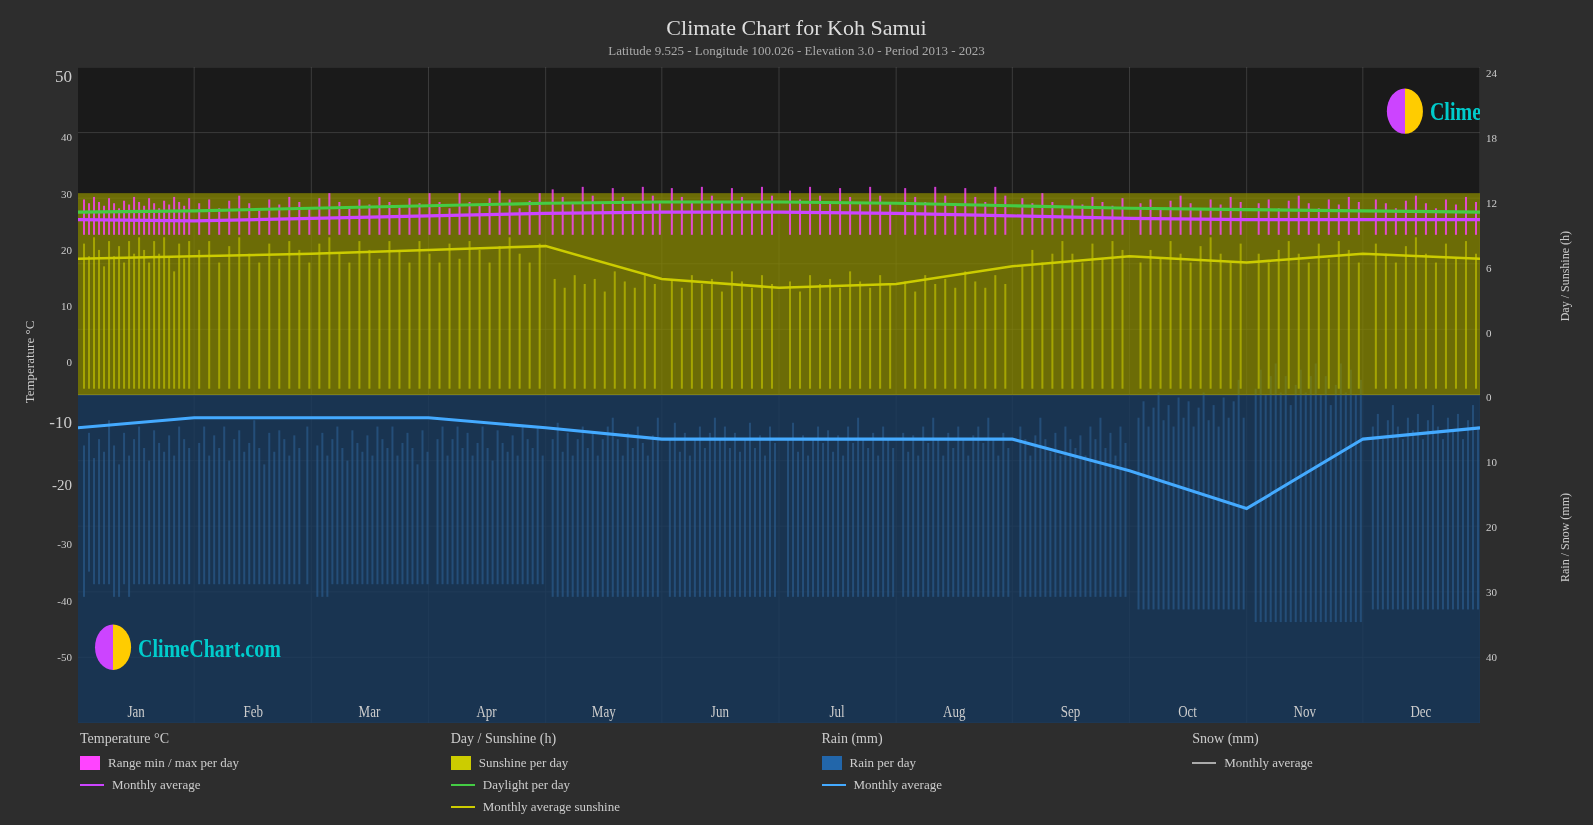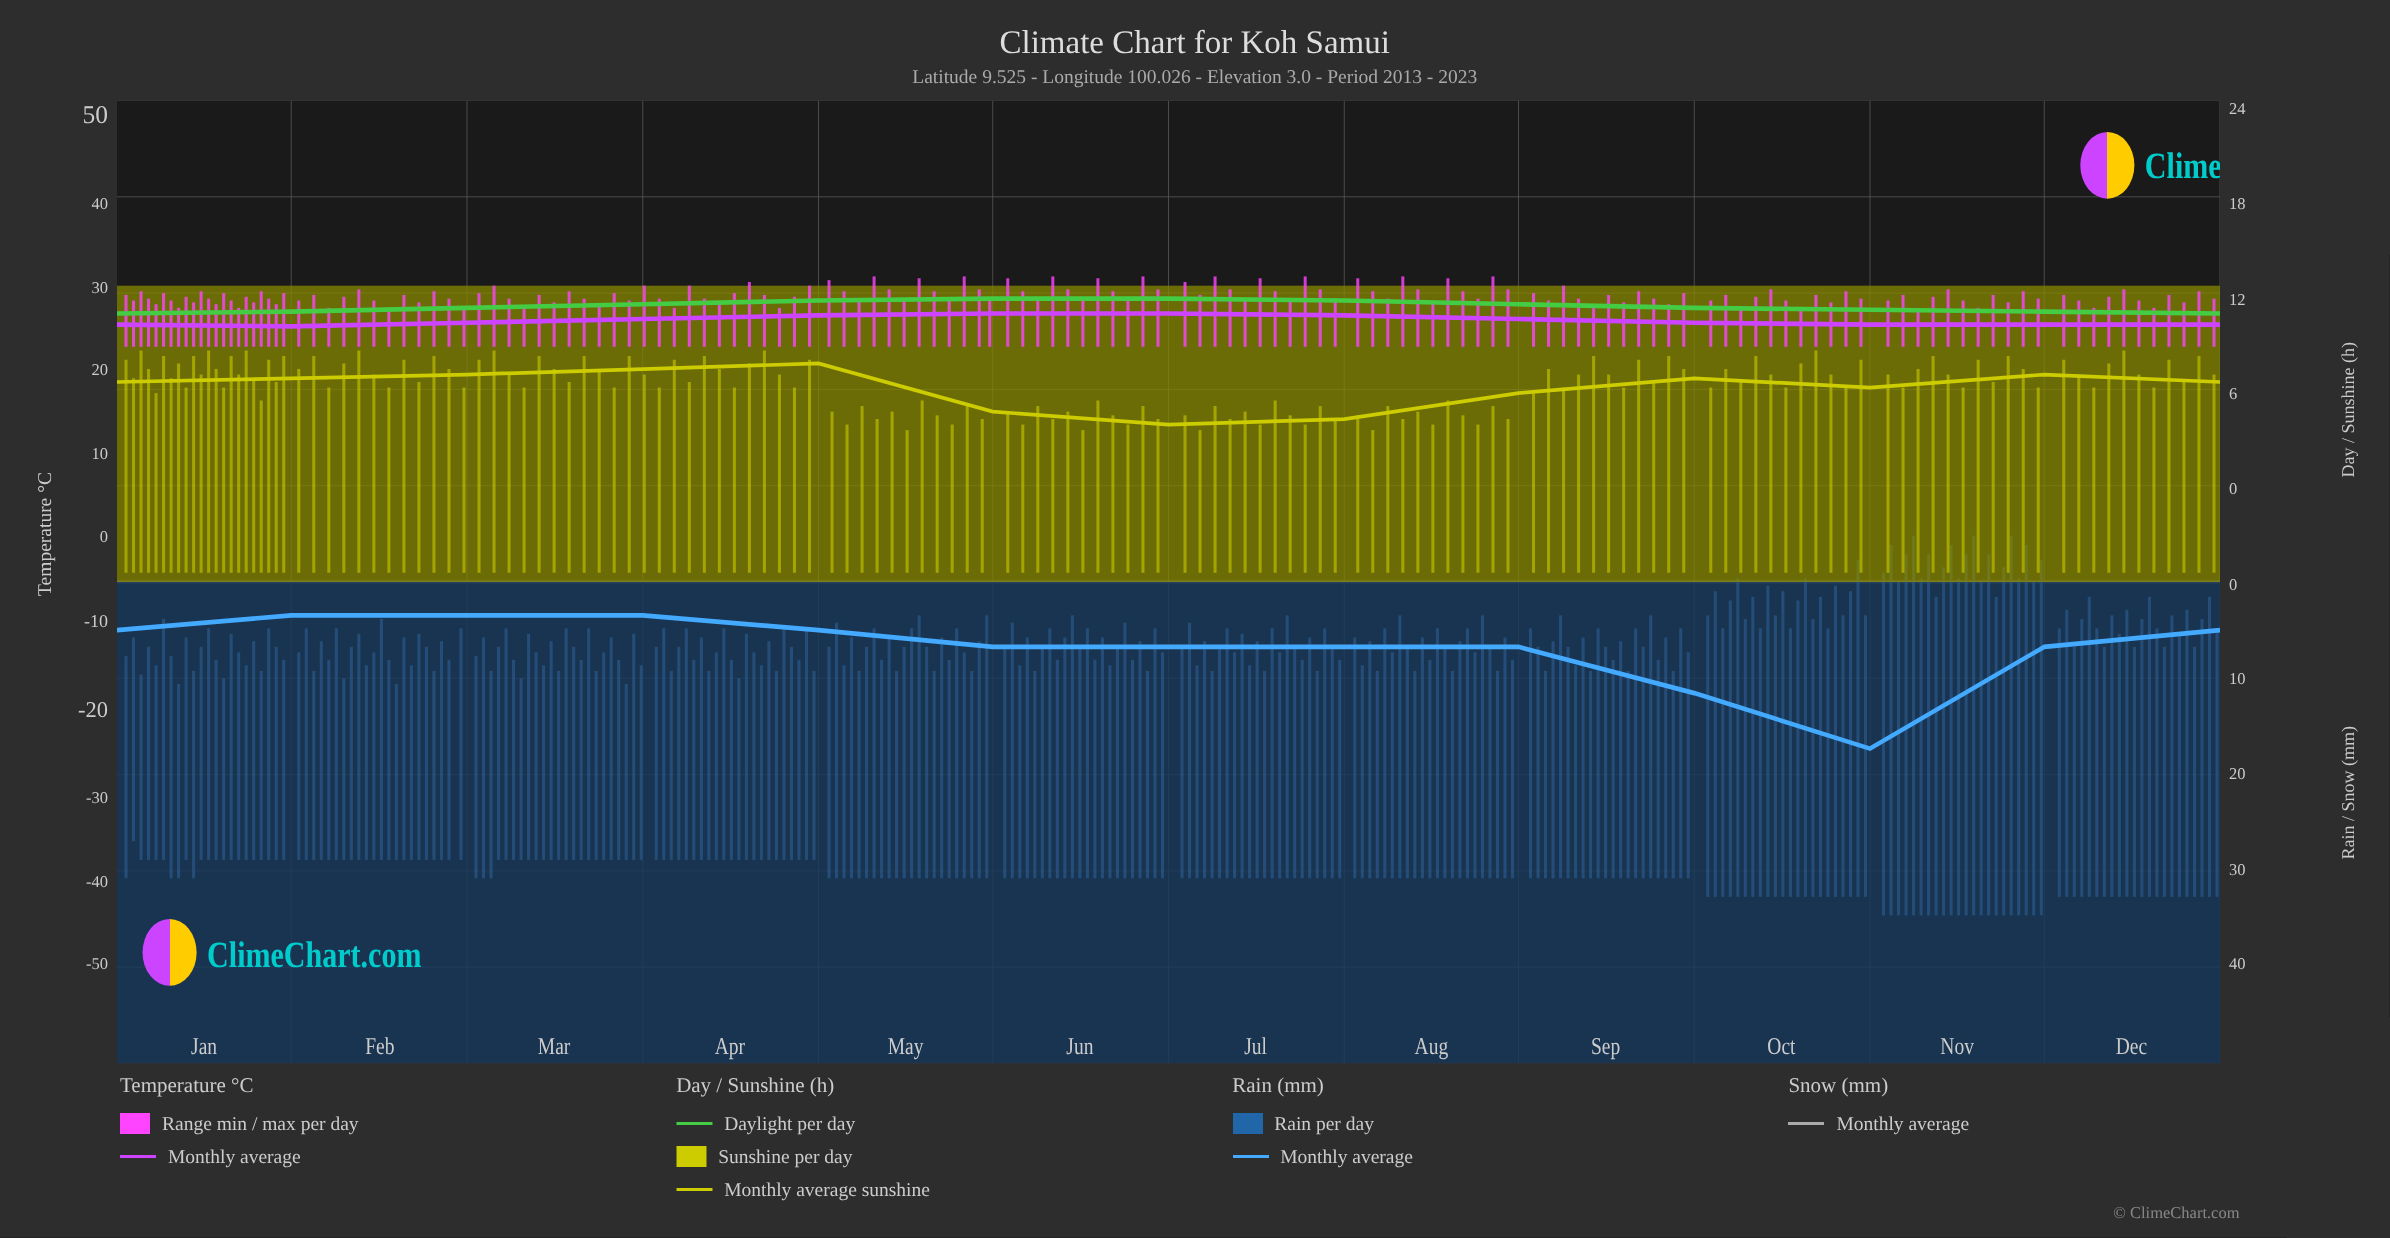--- a/index.html
+++ b/index.html
@@ -116,21 +116,21 @@
 
     <div style="width:58px; position:relative; display:flex; flex-direction:column; justify-content:space-between; padding-bottom:30px; padding-top:0;">
       <div style="position:absolute; left:0; top:50%; transform:translateY(-50%); writing-mode:vertical-rl; transform:rotate(180deg); color:#ccc; font-size:13px; white-space:nowrap; left:2px; top:45%; transform:translateY(-50%) rotate(180deg);">Temperature °C</div>
       <div style="display:flex; flex-direction:column; justify-content:space-between; height:calc(100% - 30px); align-items:flex-end; padding-right:6px;">
         <span style="color:#ccc;font-size:17px;">50</span>
         <span style="color:#ccc;font-size:11px;">40</span>
         <span style="color:#ccc;font-size:11px;">30</span>
         <span style="color:#ccc;font-size:11px;">20</span>
         <span style="color:#ccc;font-size:11px;">10</span>
         <span style="color:#ccc;font-size:11px;">0</span>
-        <span style="color:#ccc;font-size:12px;">-10</span>
+        <span style="color:#ccc;font-size:17px;">-10</span>
         <span style="color:#ccc;font-size:15px;">-20</span>
         <span style="color:#ccc;font-size:11px;">-30</span>
         <span style="color:#ccc;font-size:11px;">-40</span>
         <span style="color:#ccc;font-size:11px;">-50</span>
       </div>
     </div>
 
     <div class="chart-main">
       <svg width="100%" height="100%" viewBox="0 0 1400 520" preserveAspectRatio="none">
         <defs>
@@ -849,26 +849,26 @@
       </div>
       <div class="legend-item">
         <span class="legend-line" style="background:#cc44ff;"></span>
         <span>Monthly average</span>
       </div>
     </div>
 
     <div class="legend-group">
       <div class="legend-group-title">Day / Sunshine (h)</div>
       <div class="legend-item">
+        <span class="legend-swatch" style="background:#cccc00;"></span>
+        <span>Sunshine per day</span>
+      </div>
+      <div class="legend-item">
         <span class="legend-line" style="background:#44cc44;"></span>
         <span>Daylight per day</span>
-      </div>
-      <div class="legend-item">
-        <span class="legend-swatch" style="background:#cccc00;"></span>
-        <span>Sunshine per day</span>
       </div>
       <div class="legend-item">
         <span class="legend-line" style="background:#cccc00;"></span>
         <span>Monthly average sunshine</span>
       </div>
     </div>
 
     <div class="legend-group">
       <div class="legend-group-title">Rain (mm)</div>
       <div class="legend-item">
@@ -884,15 +884,14 @@
     <div class="legend-group">
       <div class="legend-group-title">Snow (mm)</div>
       <div class="legend-item">
         <span class="legend-line" style="background:#aaaaaa;"></span>
         <span>Monthly average</span>
       </div>
     </div>
 
   </div>
 
-  <div class="copyright">© ClimeChart.com</div>
 
 </div>
 
 </body></html>

